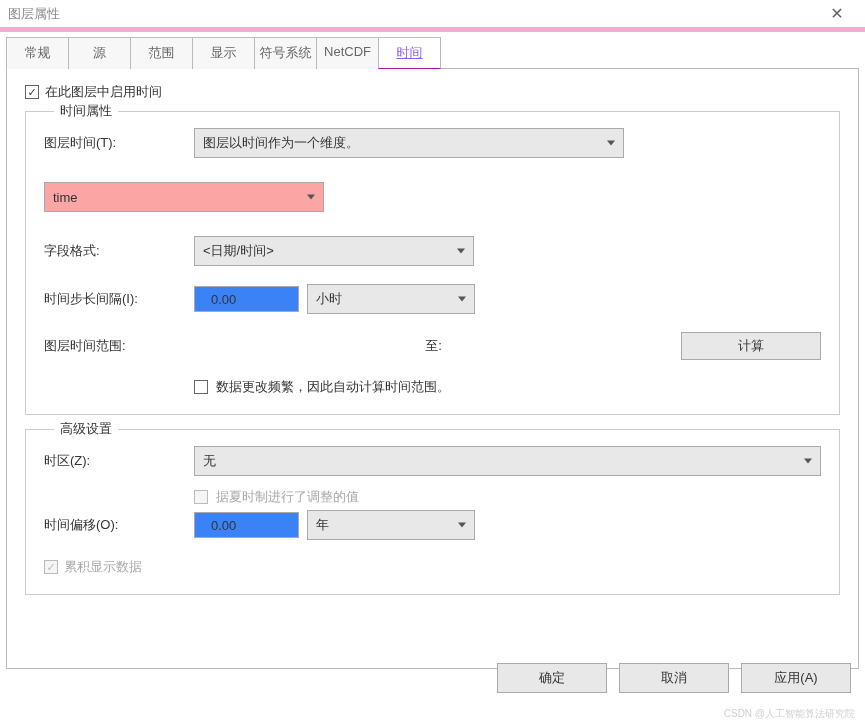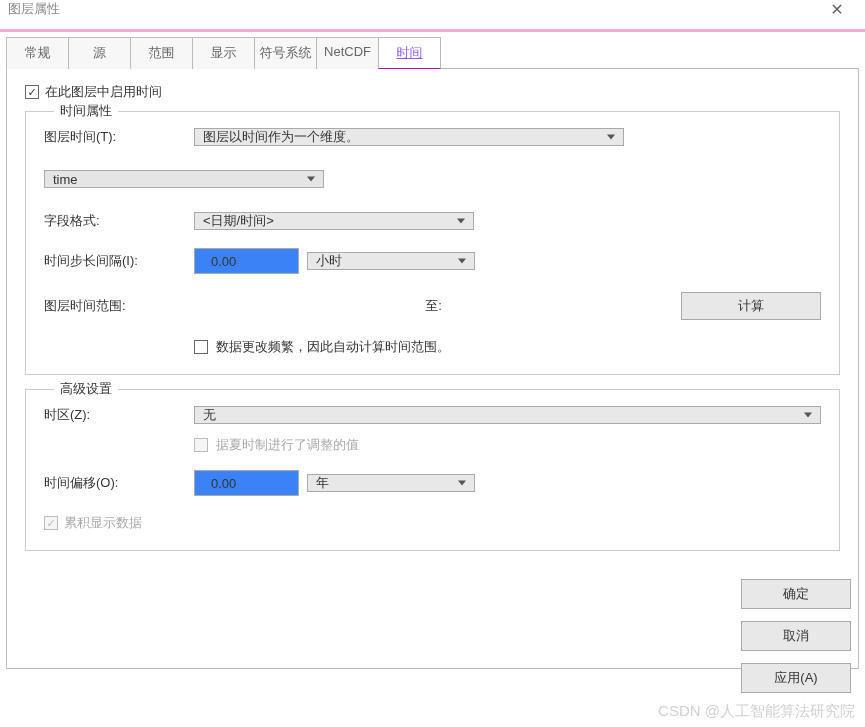--- a/index.html
+++ b/index.html
@@ -8,23 +8,23 @@
       font-size: 13px;
       background: #fff;
       width: 865px;
       height: 727px;
       overflow: hidden;
       color: #333;
     }
     .title-bar {
       height: 32px;
       display: flex;
-      align-items: flex-start;
+      align-items: center;
       padding: 0 8px;
-      border-bottom: 3px solid #f9a8d4;
+      border-bottom: 5px solid #f9a8d4;
     }
     .title-bar .title { color: #888; flex: 1; }
     .close-btn { width: 40px; text-align: center; color: #666; font-size: 16px; cursor: pointer; }
     .tabs {
       display: flex;
       border-bottom: 1px solid #bbb;
       margin: 4px 6px 0 6px;
       position: relative;
     }
     .tab {
@@ -70,55 +70,54 @@
       left: 28px;
       background: #fff;
       padding: 0 6px;
       color: #333;
     }
     .row { display: flex; align-items: center; margin-bottom: 18px; }
     .row:last-child { margin-bottom: 0; }
     .lbl { width: 150px; }
     .ctl-area { flex: 1; display: flex; align-items: center; gap: 8px; }
     .select {
-      height: 18px;
+      height: 30px;
       border: 1px solid #aaa;
       background: #e8e8e8;
       display: flex;
       align-items: center;
       padding: 0 8px;
       position: relative;
       cursor: pointer;
     }
     .select .arrow {
       position: absolute; right: 8px; top: 50%; transform: translateY(-50%);
       width: 0; height: 0; border-left: 4px solid transparent; border-right: 4px solid transparent; border-top: 5px solid #555;
     }
-    .select.white { background: #e5e5e5; }
+    .select.white { background: #fca5a5; }
     .text-input {
       height: 26px; border: 1px solid #aaa; padding: 0 16px; background: #3b82f6;
       display: flex; align-items: center;
     }
     .btn {
       height: 28px; min-width: 100px; border: 1px solid #aaa; background: #e8e8e8;
       display: inline-flex; align-items: center; justify-content: center; cursor: pointer;
       padding: 12px 12px;
     }
     .disabled-text { color: #aaa; }
     .footer {
       position: absolute;
       bottom: 34px;
       right: 14px;
       display: flex;
       gap: 12px;
-      flex-direction: column;
     }
     .footer .btn { min-width: 110px; height: 30px; }
     .watermark {
-      position: absolute; bottom: 6px; right: 10px; color: #d0d0d0; font-size: 15px;
+      position: absolute; bottom: 6px; right: 10px; color: #d0d0d0; font-size: 10px;
     }
     .range-to { flex:1; text-align:center; }
   </style>
 </head>
 <body>
 
 <div class="title-bar">
   <div class="title">图层属性</div>
   <div class="close-btn">✕</div>
 </div>
@@ -209,21 +208,21 @@
     <div class="row">
       <div class="lbl">时区(Z):</div>
       <div class="ctl-area">
         <div class="select" style="flex:1">
           <span>无</span>
           <span class="arrow"></span>
         </div>
       </div>
     </div>
 
-    <div class="row" style="margin-top:-6px;margin-bottom:16px">
+    <div class="row" style="margin-top:-6px;margin-bottom:4px">
       <div class="lbl"></div>
       <div class="ctl-area">
         <span class="chk disabled"></span>
         <span class="disabled-text">据夏时制进行了调整的值</span>
       </div>
     </div>
 
     <div class="row">
       <div class="lbl">时间偏移(O):</div>
       <div class="ctl-area">

